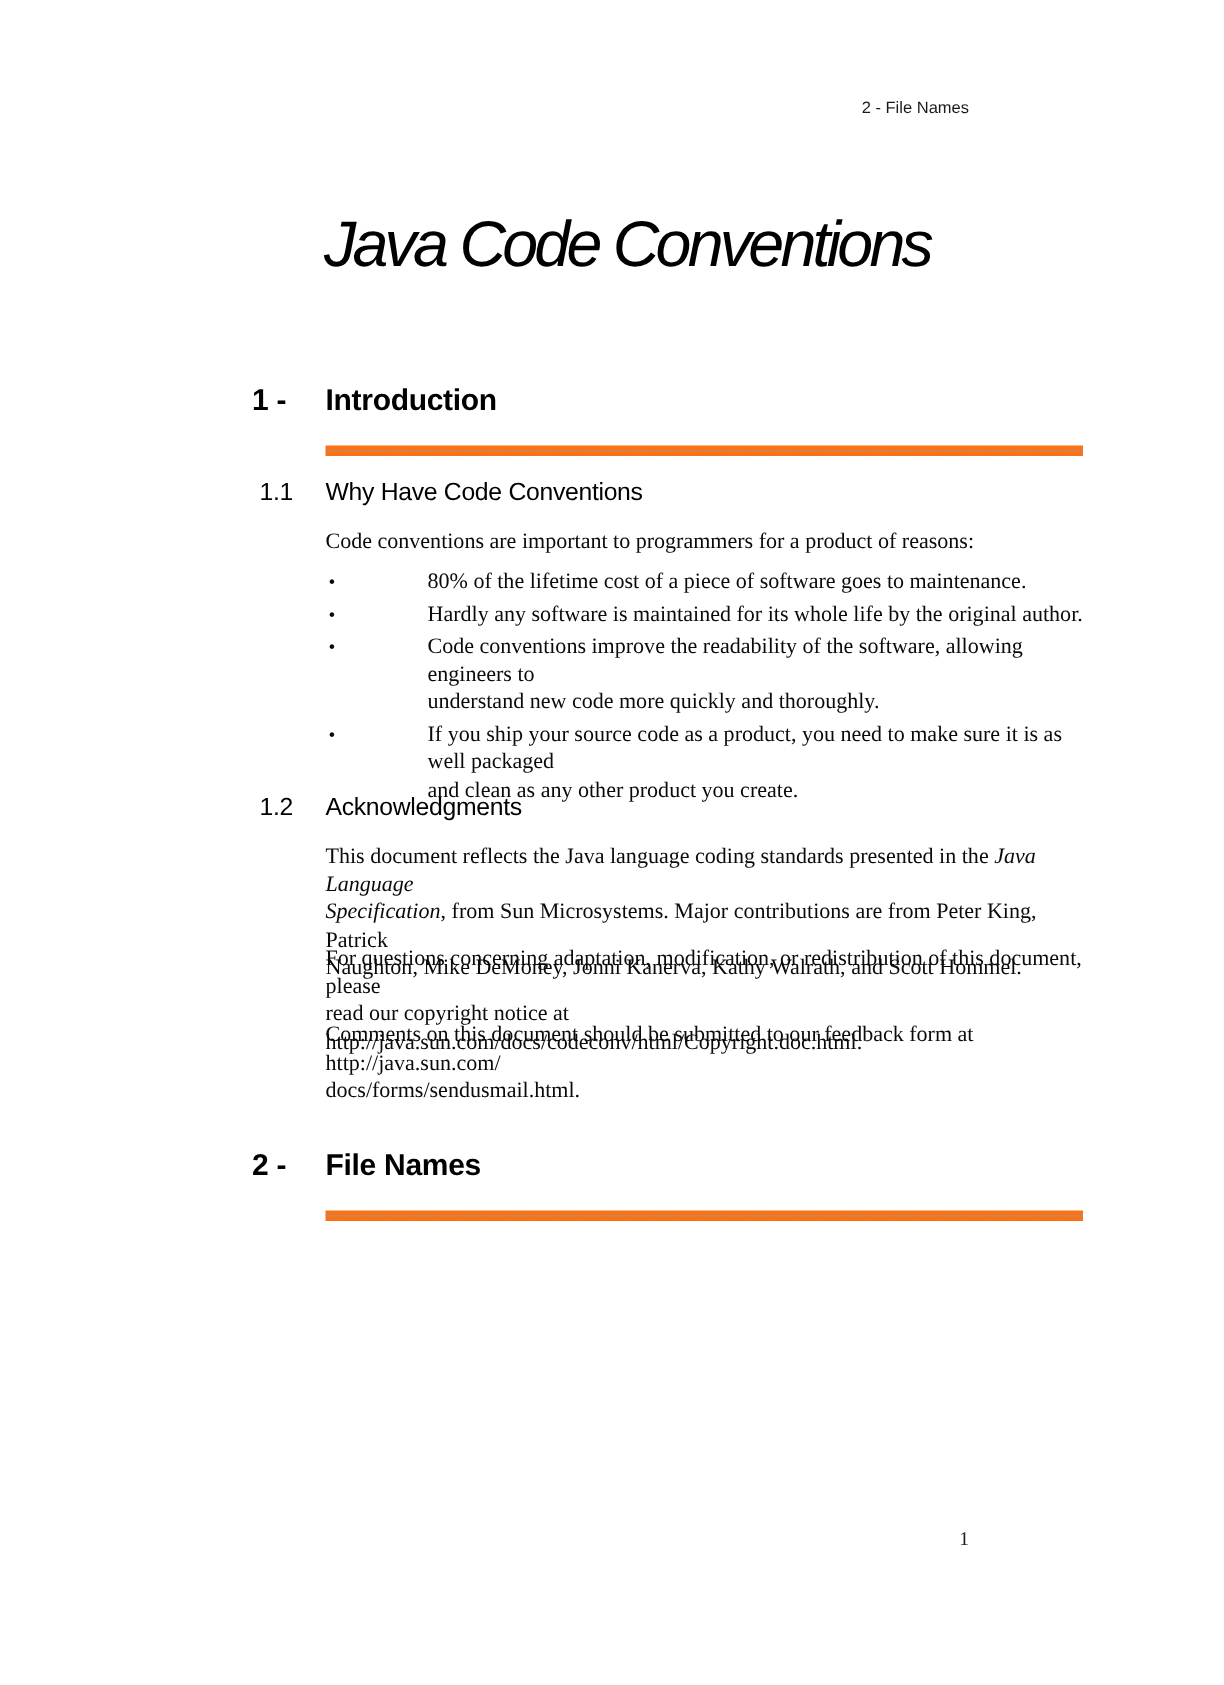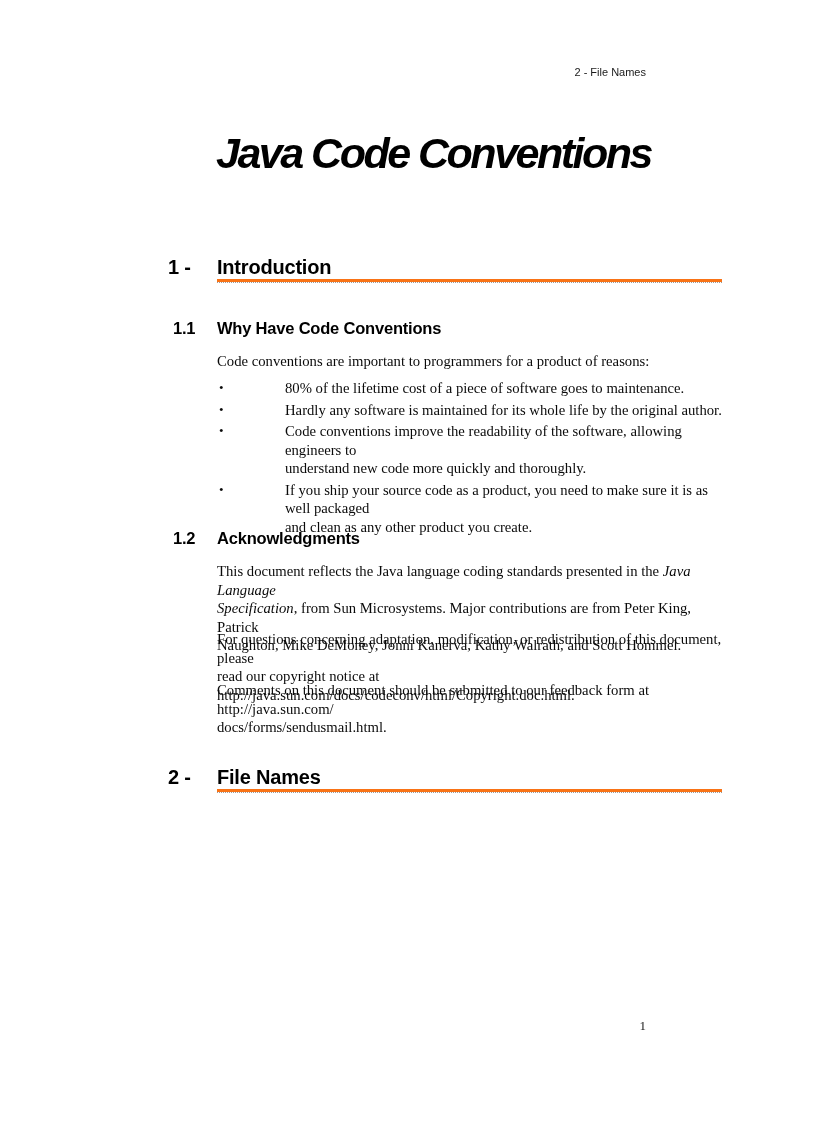--- a/index.html
+++ b/index.html
@@ -17,24 +17,24 @@
   }
   .running-header {
     position: absolute;
     top: 66px; right: 98px;
     font-family: "Liberation Sans", sans-serif;
     font-size: 11px;
     color: #1a1a1a;
   }
   .doc-title {
     position: absolute;
-    top: 130px; left: 216px;
+    top: 140px; left: 216px;
     font-family: "Liberation Sans", sans-serif;
     font-style: italic;
-    font-weight: bold;
+    font-weight: normal;
     font-size: 43px;
     line-height: 47px;
     letter-spacing: -2.5px;
     color: #000;
     white-space: nowrap;
   }
   
   .h1-row {
     position: absolute;
     left: 168px; width: 554px;
@@ -42,37 +42,37 @@
     font-family: "Liberation Sans", sans-serif;
     font-weight: bold;
     font-size: 20px;
     line-height: 23px;
     letter-spacing: -0.2px;
     color: #000;
   }
   .h1-num { width: 49px; flex: 0 0 49px; }
   .h1-text {
     flex: 1;
-    padding-bottom: 0;
-    border-bottom: 3px solid #f97316;
+    padding-bottom: 18px;
+    border-bottom: 7px solid #f97316;
     position: relative;
   }
   .h1-text::after {
     content: "";
     position: absolute;
     left: 0; right: 0; bottom: -4px;
     border-bottom: 1px dotted #9a9a9a;
   }
   
   .h2-row {
     position: absolute;
     left: 173px;
     display: flex;
     font-family: "Liberation Sans", sans-serif;
-    font-weight: bold;
+    font-weight: normal;
     font-size: 16.5px;
     line-height: 20px;
     letter-spacing: -0.2px;
     color: #000;
   }
   .h2-num { width: 44px; flex: 0 0 44px; }
   
   .body-par {
     position: absolute;
     left: 217px;

